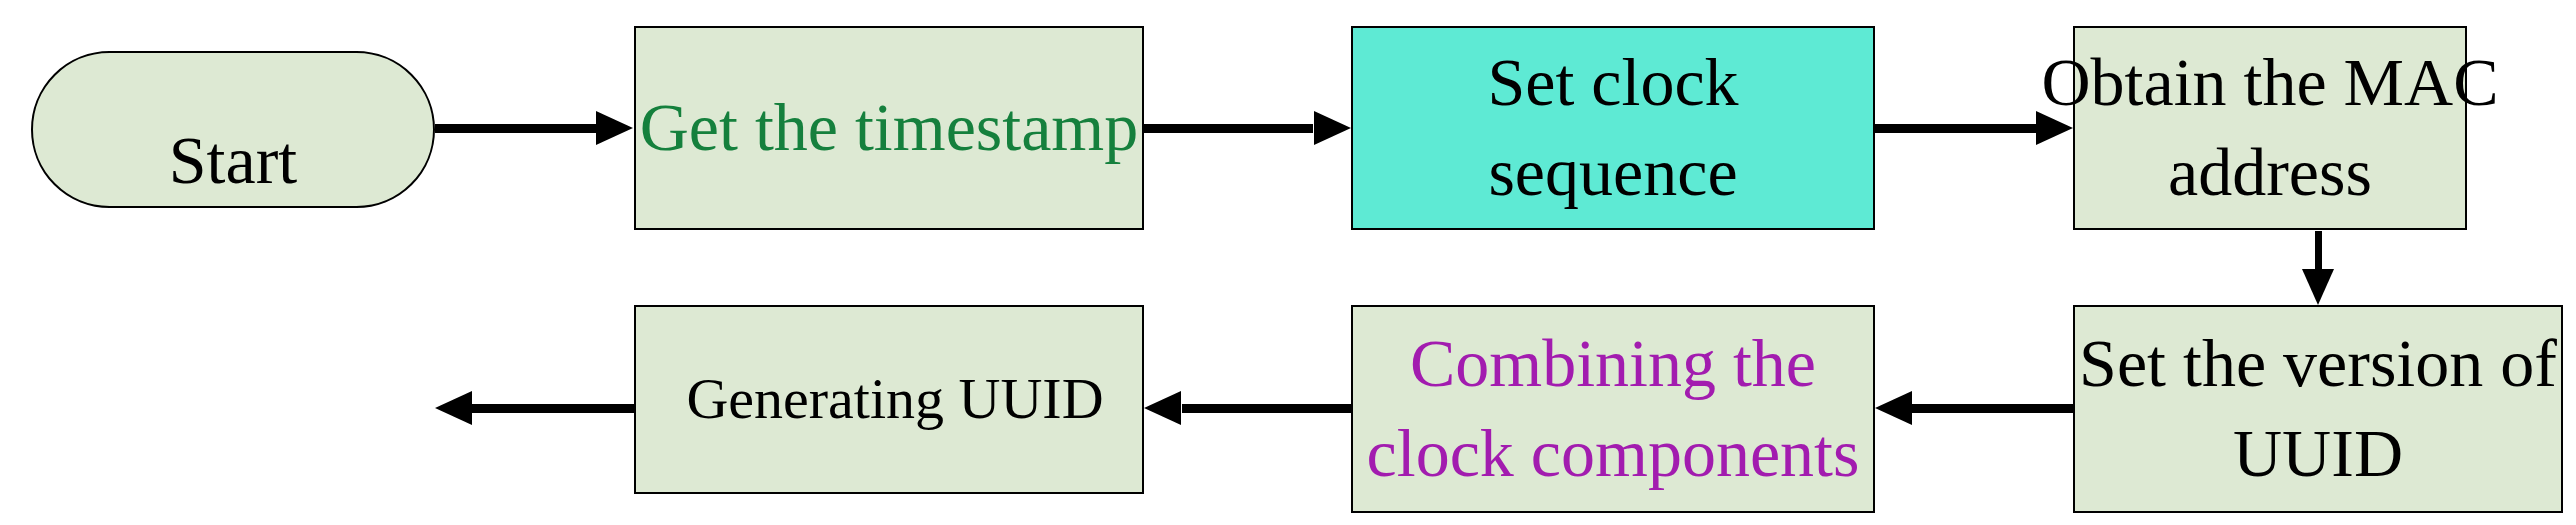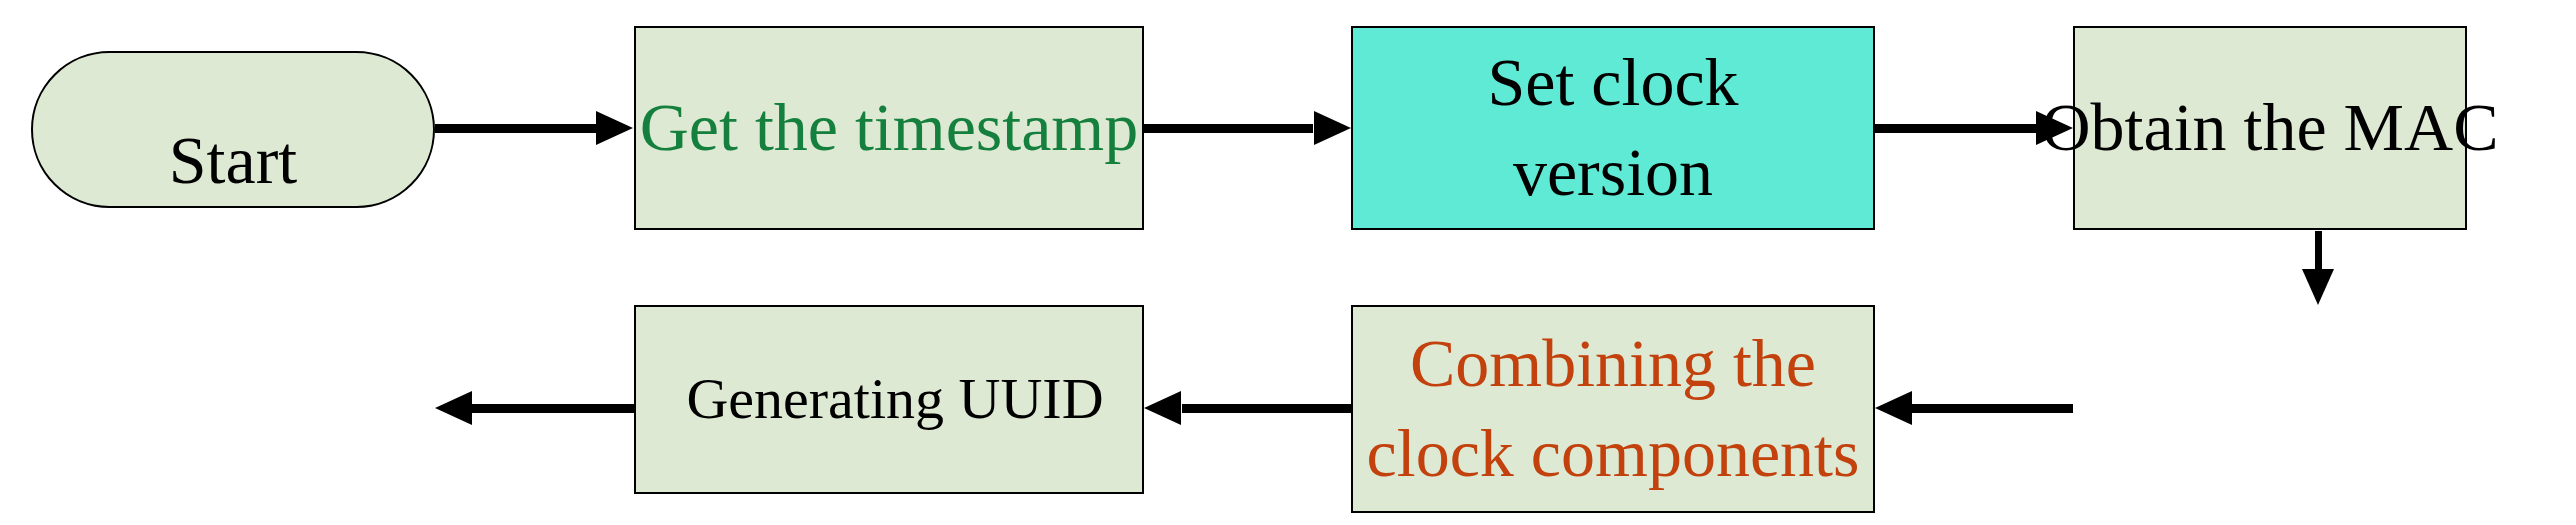--- a/index.html
+++ b/index.html
@@ -63,29 +63,34 @@
   <div class="node terminator node-start" style="background: rgb(221, 233, 211); border-color: rgb(0, 0, 0); color: rgb(0, 0, 0); justify-content: flex-end;">
     <span>Start</span>
   </div>
 
   <div class="node node-get-timestamp" style="background: rgb(221, 233, 211); border-color: rgb(0, 0, 0); color: #15803d;">
     <span>Get the timestamp</span>
   </div>
 
   <div class="node node-set-clock" style="background: #5eead4; border-color: rgb(0, 0, 0); color: rgb(0, 0, 0);">
     <span>Set clock</span>
-    <span>version</span>
+    <span>sequence</span>
   </div>
 
   <div class="node node-obtain-mac" style="background: rgb(221, 233, 211); border-color: rgb(0, 0, 0); color: rgb(0, 0, 0);">
     <span>Obtain the MAC</span>
+    <span>address</span>
   </div>
 
+  <div class="node node-set-version" style="background: rgb(221, 233, 211); border-color: rgb(0, 0, 0); color: rgb(0, 0, 0);">
+    <span>Set the version of</span>
+    <span>UUID</span>
+  </div>
 
-  <div class="node node-combining" style="background: rgb(221, 233, 211); border-color: rgb(0, 0, 0); color: #c2410c;">
+  <div class="node node-combining" style="background: rgb(221, 233, 211); border-color: rgb(0, 0, 0); color: #a21caf;">
     <span>Combining the</span>
     <span>clock components</span>
   </div>
 
   <div class="node node-generating" style="background: rgb(221, 233, 211); border-color: rgb(0, 0, 0); color: rgb(0, 0, 0);">
     <span>Generating UUID</span>
   </div>
 
 
   <div>

